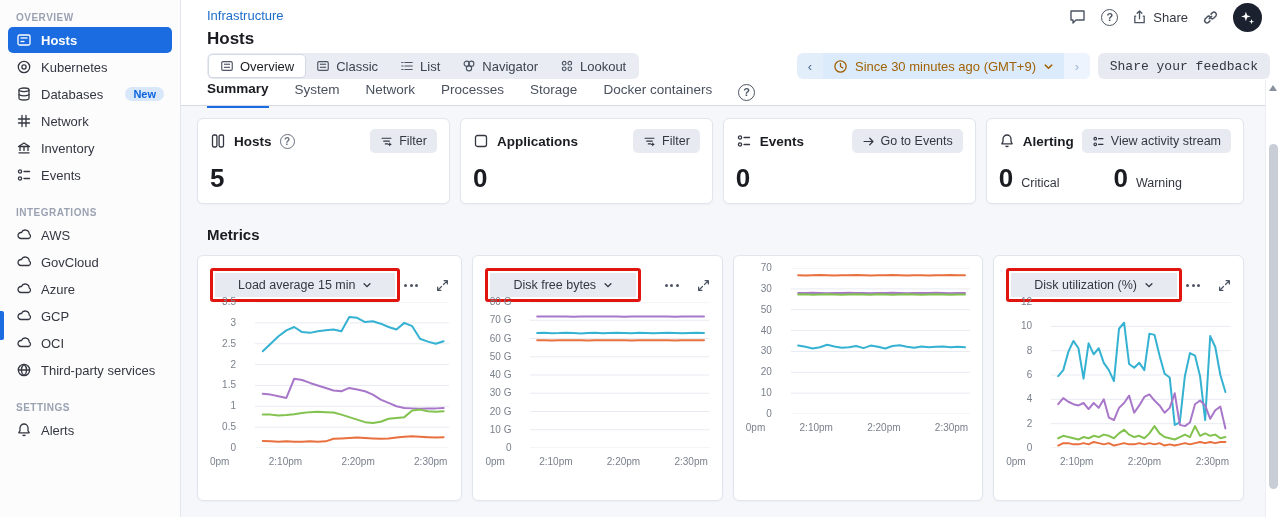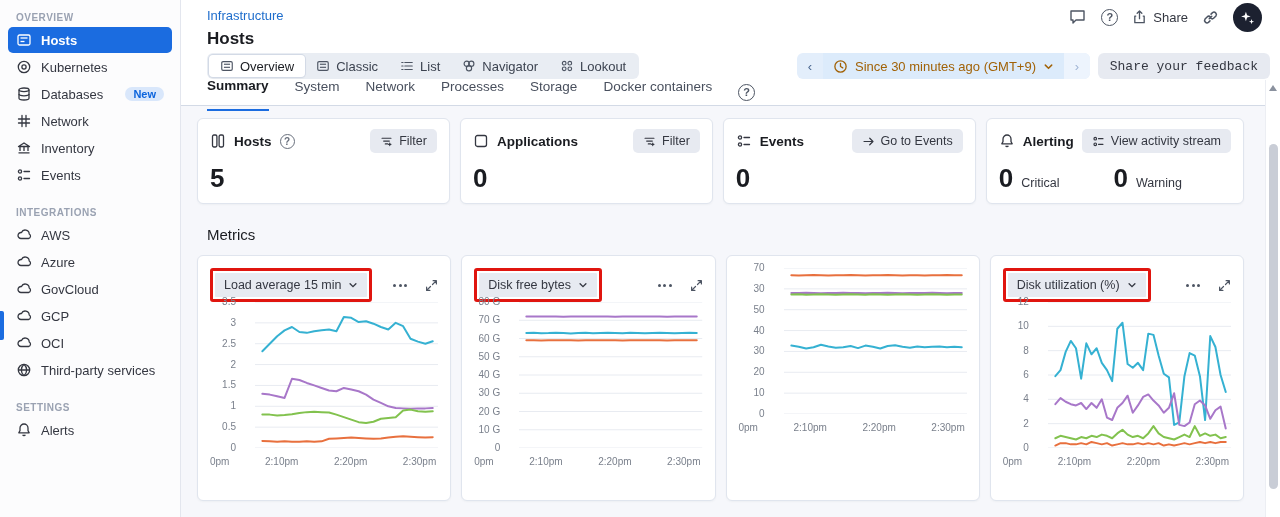--- a/index.html
+++ b/index.html
@@ -50,21 +50,21 @@
   .time-prev,.time-next { width:26px; height:26px; display:flex; align-items:center; justify-content:center;
     color:#49668f; font-size:13px; cursor:pointer; }
   .time-next { background:#edf4fd; color:#9fb4d4; }
   .time-main { display:flex; align-items:center; gap:7px; padding:0 10px; height:26px;
     color:#a16207; font-size:13px; cursor:pointer; background:#dcebfb; }
   .feedback-btn { position:absolute; right:10px; top:53px; height:26px; padding:0 12px;
     background:#e7eaf1; border:none; border-radius:6px; font-size:13px; color:#343741;
     font-family:Liberation Mono, monospace; cursor:pointer; }
 
   .tabs { position:absolute; left:26px; top:82px; display:flex; align-items:center; gap:26px; height:24px; }
-  .tab { font-size:13.5px; color:#49505e; padding-bottom:16px; cursor:pointer; }
+  .tab { font-size:13.5px; color:#49505e; padding-bottom:10px; cursor:pointer; }
   .tab.active { color:#1a1c21; font-weight:bold; border-bottom:2.5px solid #1b6ce0; }
   .tab-help { width:17px; height:17px; border:1.4px solid #4d5563; border-radius:50%; font-size:11px;
     font-weight:bold; color:#4d5563; display:flex; align-items:center; justify-content:center; margin-bottom:4px; }
 
   
   .content { position:absolute; left:0; top:107px; width:1099px; height:410px; padding:11px 36px 0 16px; }
   .cards-row { display:grid; grid-template-columns:repeat(4,1fr); gap:10px; }
   .sum-card { background:#fff; border:1px solid #e0e5ee; border-radius:6px; height:86px;
     padding:10px 12px; box-shadow:0 1px 2px rgba(30,40,60,.04); }
   .sum-head { display:flex; align-items:center; gap:8px; }
@@ -75,28 +75,28 @@
   .sum-action { margin-left:auto; display:flex; align-items:center; gap:6px; background:#e7eaf1;
     border:none; border-radius:5px; height:24px; padding:0 10px; font-size:12.5px; color:#343741;
     font-family:inherit; cursor:pointer; white-space:nowrap; }
   .sum-value { font-size:26px; font-weight:bold; margin-top:10px; }
   .alert-vals { display:flex; gap:54px; margin-top:10px; }
   .alert-val { display:flex; align-items:baseline; gap:8px; }
   .alert-val b { font-size:26px; }
   .alert-val span { font-size:12.5px; color:#343741; }
 
   
-  .metrics-heading { font-size:15px; font-weight:normal; color:#1a1c21; margin:22px 0 12px 10px; }
+  .metrics-heading { font-size:15px; font-weight:bold; color:#1a1c21; margin:22px 0 12px 10px; }
   .charts-row { display:grid; grid-template-columns:repeat(4,1fr); gap:10px; }
   .chart-card { background:#fff; border:1px solid #e0e5ee; border-radius:6px; height:246px;
     padding:12px; box-shadow:0 1px 2px rgba(30,40,60,.04); display:flex; flex-direction:column; }
   .chart-head { display:flex; align-items:center; }
   .annot { border:3px solid #e0150f; border-radius:3px; padding:2px; display:inline-flex; }
   .metric-chip { display:flex; align-items:center; gap:7px; background:#e7eaf1; border:none;
-    border-radius:1px; height:24px; padding:0 9px; font-size:12.5px; color:#343741;
+    border-radius:1px; height:24px; padding:0 23px; font-size:12.5px; color:#343741;
     font-family:inherit; cursor:pointer; white-space:nowrap; }
   .chart-head .spacer { flex:1; }
   .dots-btn { display:flex; gap:2.5px; padding:4px; cursor:pointer; margin-right:14px; }
   .dots-btn i { width:3px; height:3px; border-radius:50%; background:#4d5563; }
   .expand-btn { display:flex; color:#4d5563; cursor:pointer; }
 
   .chart-body { display:flex; margin-top:0; height:146px;gap:12px; }
   .yaxis { width:33px; display:flex; flex-direction:column; justify-content:space-between;
     align-items:flex-end; padding-right:7px; margin:-5px 0; }
   .ytick { font-size:10px; color:#7a808c; line-height:10px; }
@@ -189,29 +189,29 @@
         </svg>
       </span>
     <span class="lbl">AWS</span>
   </div>
   <div class="side-item">
     <span class="ico">
         <svg width="16" height="16" viewBox="0 0 16 16" fill="none" stroke="currentColor" stroke-width="1.3" stroke-linejoin="round">
           <path d="M5 11.5a3 3 0 1 1 .5-5.96A4 4 0 0 1 13.2 7a2.4 2.4 0 0 1-.7 4.5z"></path>
         </svg>
       </span>
-    <span class="lbl">Azure</span>
+    <span class="lbl">GovCloud</span>
   </div>
   <div class="side-item">
     <span class="ico">
         <svg width="16" height="16" viewBox="0 0 16 16" fill="none" stroke="currentColor" stroke-width="1.3" stroke-linejoin="round">
           <path d="M5 11.5a3 3 0 1 1 .5-5.96A4 4 0 0 1 13.2 7a2.4 2.4 0 0 1-.7 4.5z"></path>
         </svg>
       </span>
-    <span class="lbl">GovCloud</span>
+    <span class="lbl">Azure</span>
   </div>
   <div class="side-item">
     <span class="ico">
         <svg width="16" height="16" viewBox="0 0 16 16" fill="none" stroke="currentColor" stroke-width="1.3" stroke-linejoin="round">
           <path d="M5 11.5a3 3 0 1 1 .5-5.96A4 4 0 0 1 13.2 7a2.4 2.4 0 0 1-.7 4.5z"></path>
         </svg>
       </span>
     <span class="lbl">GCP</span>
   </div>
   <div class="side-item">

